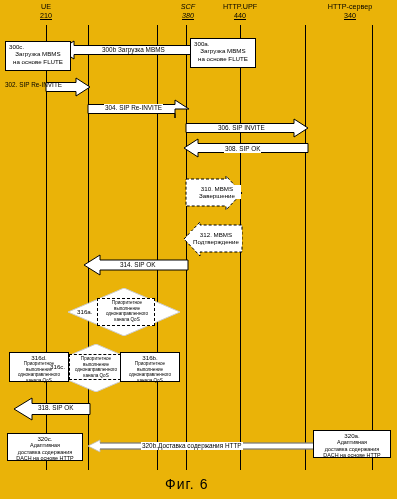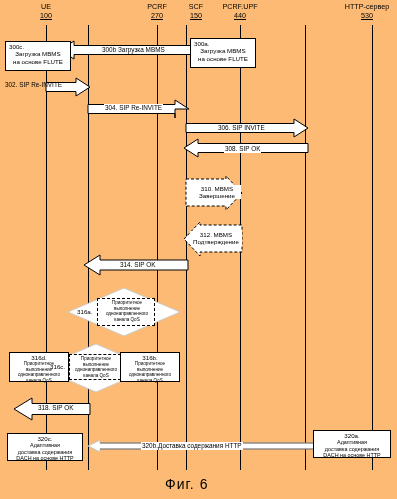--- a/index.html
+++ b/index.html
@@ -5,21 +5,21 @@
   html,body{margin:0;padding:0;background:#fff;}
   body{
     font-family:"Liberation Sans", sans-serif;
     color:#000;
     -webkit-font-smoothing:none;
   }
   #fig{
     position:relative;
     width:397px;
     height:499px;
-    background:#fdba74;
+    background:#eab308;
     overflow:hidden;
   }
   
   .colhead{
     position:absolute;
     text-align:center;
     font-size:7.2px;
     line-height:9px;
     white-space:nowrap;
   }
@@ -79,39 +79,35 @@
   }
   .ghost{position:absolute;z-index:1;}
 </style>
 </head>
 <body>
 
 <div id="fig">
 
   <div class="colhead" style="left:20px;top:2px;width:52px;">
     <span class="nm">UE</span>
-    <span class="num">100</span>
+    <span class="num">210</span>
   </div>
   <div class="colhead" style="left:30px;top:2px;width:116px;">
   </div>
-  <div class="colhead" style="left:131px;top:2px;width:52px;">
-    <span class="nm">PCRF</span>
-    <span class="num">270</span>
-  </div>
-  <div class="colhead" style="left:171px;top:2px;width:50px;">
+  <div class="colhead" style="left:163px;top:2px;width:50px;font-style:italic;">
     <span class="nm">SCF</span>
-    <span class="num">150</span>
+    <span class="num">380</span>
   </div>
   <div class="colhead" style="left:207px;top:2px;width:66px;">
-    <span class="nm">PCRF.UPF</span>
+    <span class="nm">HTTP.UPF</span>
     <span class="num">440</span>
   </div>
-  <div class="colhead" style="left:337px;top:2px;width:60px;">
+  <div class="colhead" style="left:320px;top:2px;width:60px;">
     <span class="nm">HTTP-сервер</span>
-    <span class="num">530</span>
+    <span class="num">340</span>
   </div>
 
   <div class="lifeline" style="left:46px;top:25px;height:445px;"></div>
   <div class="lifeline" style="left:88px;top:25px;height:445px;"></div>
   <div class="lifeline" style="left:157px;top:25px;height:445px;"></div>
   <div class="lifeline" style="left:186px;top:25px;height:445px;"></div>
   <div class="lifeline" style="left:240px;top:25px;height:445px;"></div>
   <div class="lifeline" style="left:305px;top:25px;height:445px;"></div>
   <div class="lifeline" style="left:372px;top:25px;height:445px;"></div>
 

